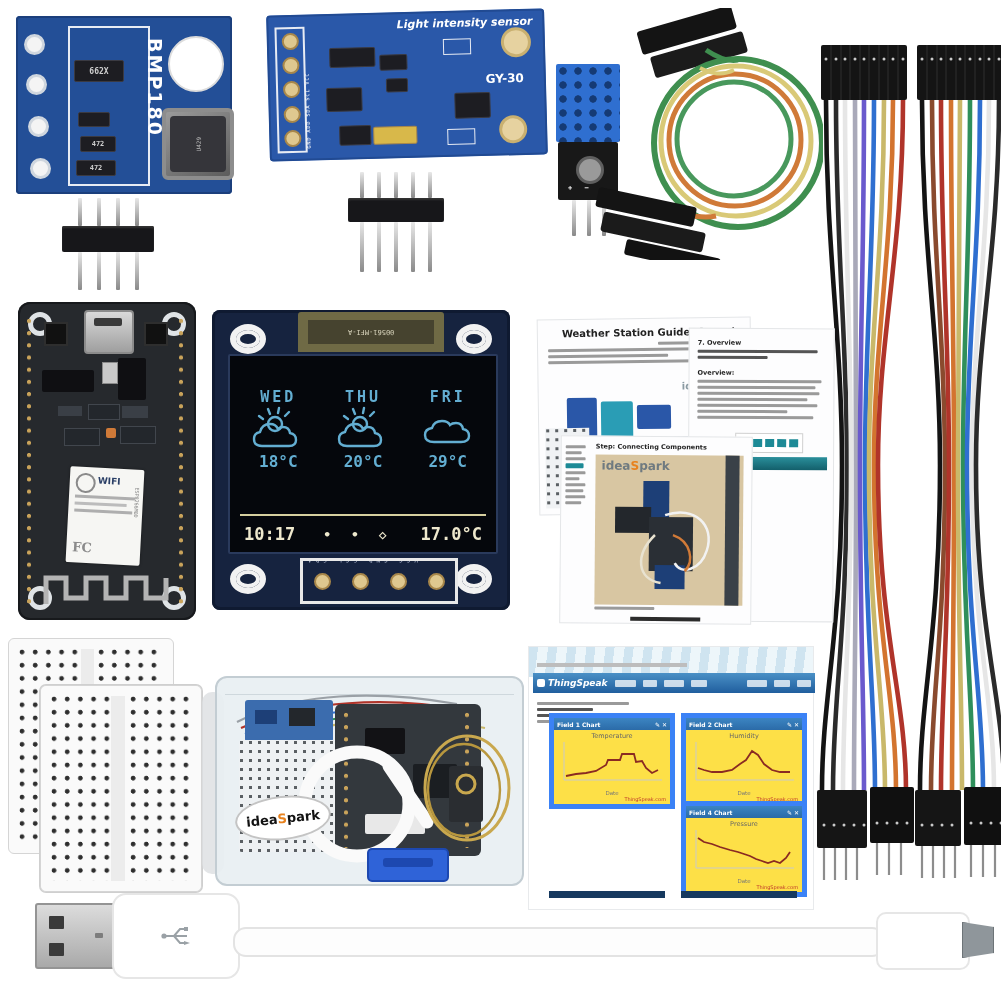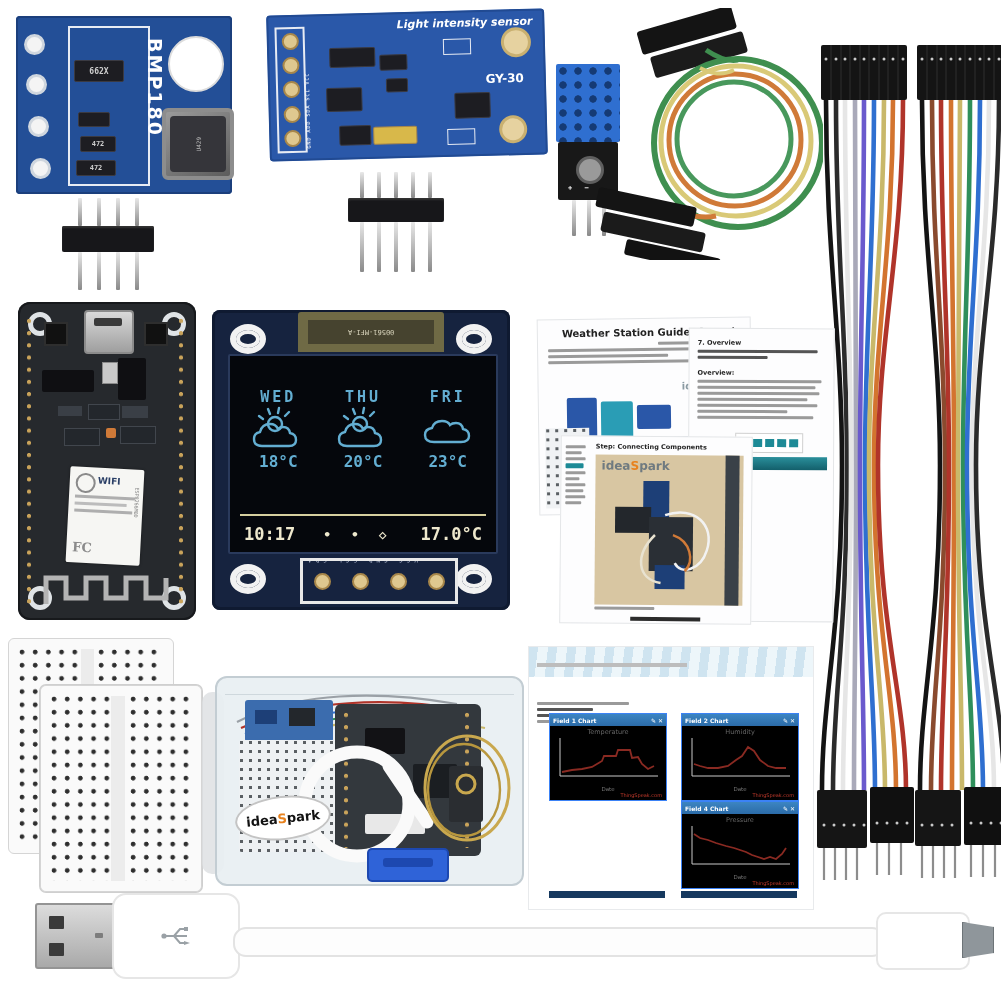--- a/index.html
+++ b/index.html
@@ -60,21 +60,21 @@
   .tlb{background:#555;}
   .tealbar{background:linear-gradient(180deg,#2a8f9b,#135f6b);}
   .brand i{font-style:normal;}
   .brand .ac{color:#e8821e;}
   
   .ts-sheet{left:528px;top:646px;width:284px;height:262px;background:#fff;border:1px solid #e8eaec;}
   .wave{background:repeating-linear-gradient(97deg,#cfe4f0 0 9px,#edf6fa 9px 19px);}
   .ts-nav{background:linear-gradient(180deg,#4a90c6,#205e9e);display:flex;align-items:center;
           padding:0 4px;color:#fff;}
   .navbar-item{height:7px;background:rgba(255,255,255,.75);border-radius:1px;margin-left:7px;}
-  .ts-card{position:absolute;width:116px;background:#000000;border:1px solid #3b82f6;}
+  .ts-card{position:absolute;width:116px;background:#fde047;border:5px solid #3b82f6;}
   .ts-card-h{height:12px;background:linear-gradient(180deg,#3c85c2,#2b6ba8);color:#fff;
              display:flex;align-items:center;justify-content:space-between;padding:0 3px;
              font:bold 6px "DejaVu Sans",sans-serif;}
   .ts-card-ic i{font-style:normal;font-size:6px;margin-left:2px;}
   .ts-ct{font:6.5px "DejaVu Sans",sans-serif;color:#666;text-align:center;margin-top:2px;}
   .ts-xl{font:5.5px "DejaVu Sans",sans-serif;color:#777;text-align:center;}
   .ts-ft{font:5px "DejaVu Sans",sans-serif;color:#c0392b;text-align:right;padding:0 4px 2px 0;}
   
   .bb{background:#fafafa;border:1px solid #d5d5d5;border-radius:6px;}
   .bb-dots{position:absolute;inset:10px;background-image:radial-gradient(circle at 3px 3px,#2e2e2e 2px,transparent 2.7px);
@@ -363,21 +363,21 @@
           </svg>
           <div class="daytemp">20°C</div>
         </div>
         <div class="daycol">
           <div class="dayname">FRI</div>
           <svg width="56" height="46" viewBox="0 0 56 46">
             <g stroke="#63aed2" stroke-width="2.4" fill="none" stroke-linecap="round">
               <path d="M14 36 q-9 0 -9 -7 q0 -6 7 -7 q2 -7 10 -7 q6 0 8 4 q2 -2 6 -2 q6 0 7 6 q6 1 6 7 q0 6 -8 6 z"></path>
             </g>
           </svg>
-          <div class="daytemp">23°C</div>
+          <div class="daytemp">29°C</div>
         </div>
       </div>
       <div style="position:absolute;left:10px;right:10px;bottom:36px;height:2px;background:#d6cf9f"></div>
       <div class="statusrow">
         <span>10:17</span>
         <span style="font-size:13px;letter-spacing:6px">
           <i style="font-style:normal">• •</i>
           <i style="font-style:normal">◇</i>
         </span>
         <span>17.0°C</span>
@@ -466,20 +466,31 @@
       </div>
       <div class="tl" style="width:60px;margin:156px 0 0 34px"></div>
       <div class="abs" style="left:70px;bottom:2px;width:70px;height:4px;background:#2b2b2b"></div>
     </div>
 
   </div>
 
   <div class="ts-sheet abs">
     <div class="wave abs" style="left:0;top:0;width:100%;height:30px"></div>
     <div class="abs" style="left:8px;top:16px;width:150px;height:4px;background:#bdbdbd"></div>
+    <div class="ts-nav abs" style="left:4px;top:26px;width:274px;height:20px">
+      <span style="width:8px;height:8px;background:#fff;border-radius:2px;display:inline-block;margin-right:3px"></span>
+      <span style="font:bold italic 9px 'DejaVu Sans',sans-serif">ThingSpeak</span>
+      <span class="navbar-item" style="width:22px"></span>
+      <span class="navbar-item" style="width:14px"></span>
+      <span class="navbar-item" style="width:20px"></span>
+      <span class="navbar-item" style="width:16px"></span>
+      <span class="navbar-item" style="width:20px;margin-left:40px"></span>
+      <span class="navbar-item" style="width:16px"></span>
+      <span class="navbar-item" style="width:14px"></span>
+    </div>
     <div class="abs" style="left:8px;top:52px">
       <div class="tl" style="width:92px;height:3px"></div>
       <div class="tl tlb" style="width:56px;height:3px"></div>
       <div class="tl tlb" style="width:84px;height:3px"></div>
       <div class="tl" style="width:40px;height:3px"></div>
     </div>
 
     <div class="ts-card" style="left:20px;top:66px">
       <div class="ts-card-h">
           <span>Field 1 Chart</span>

